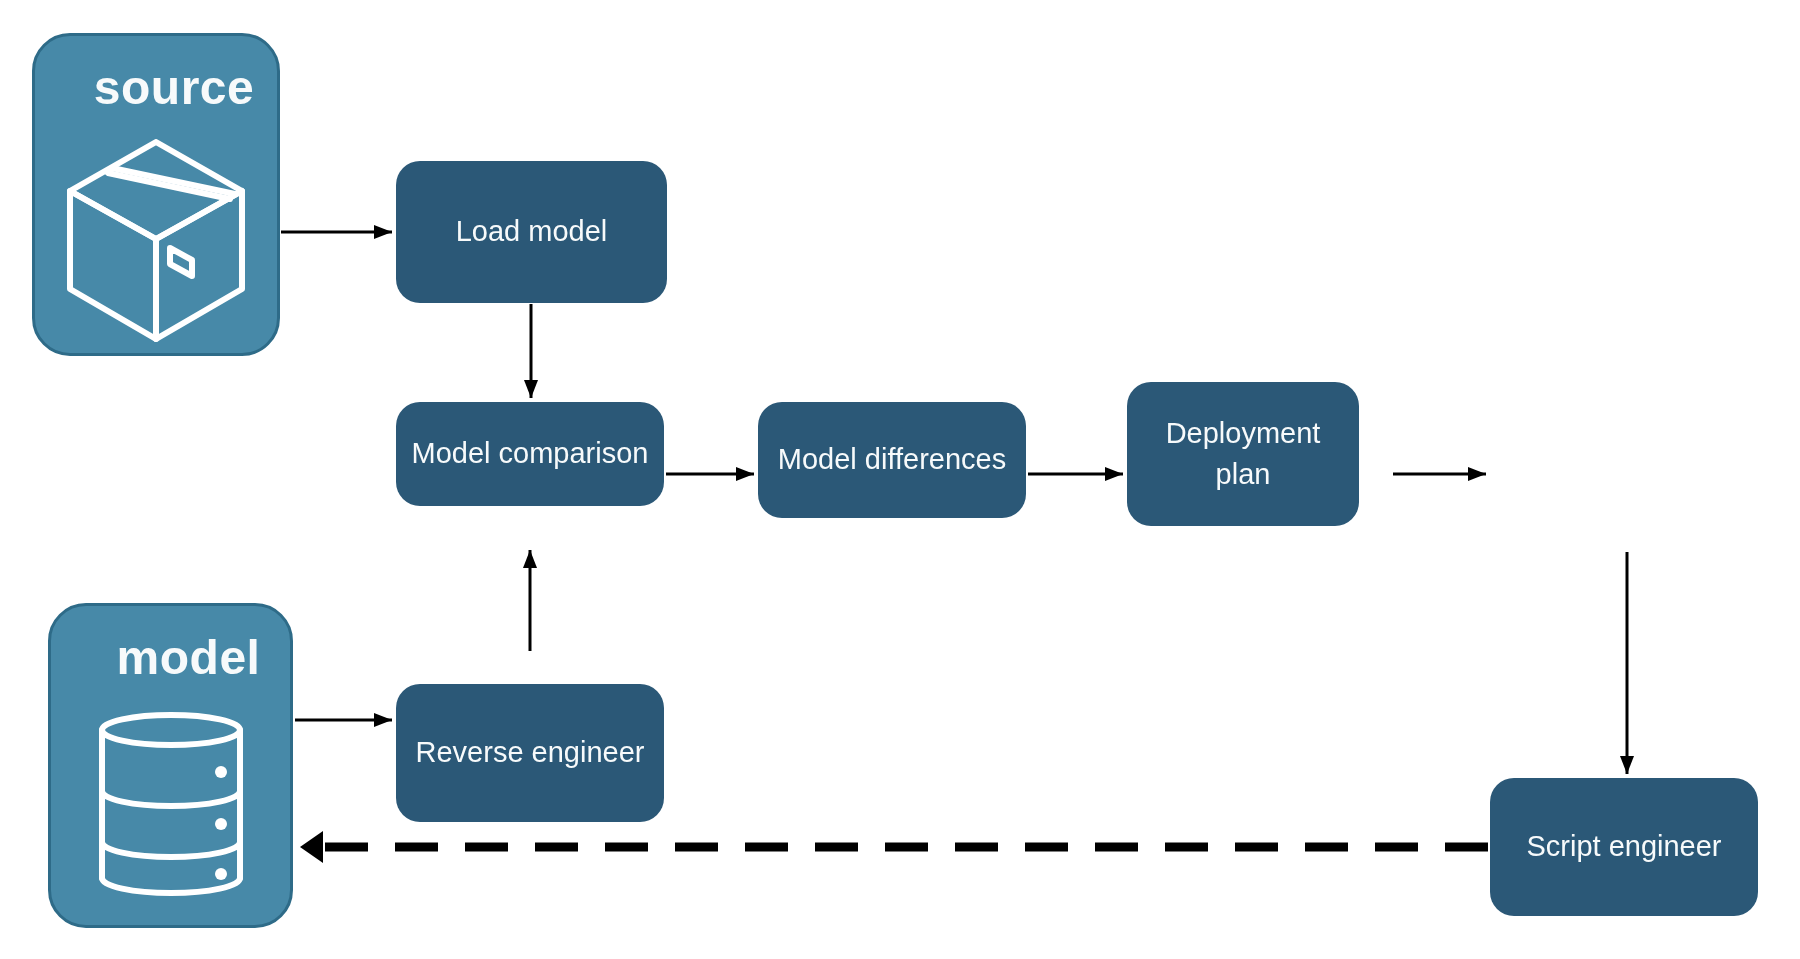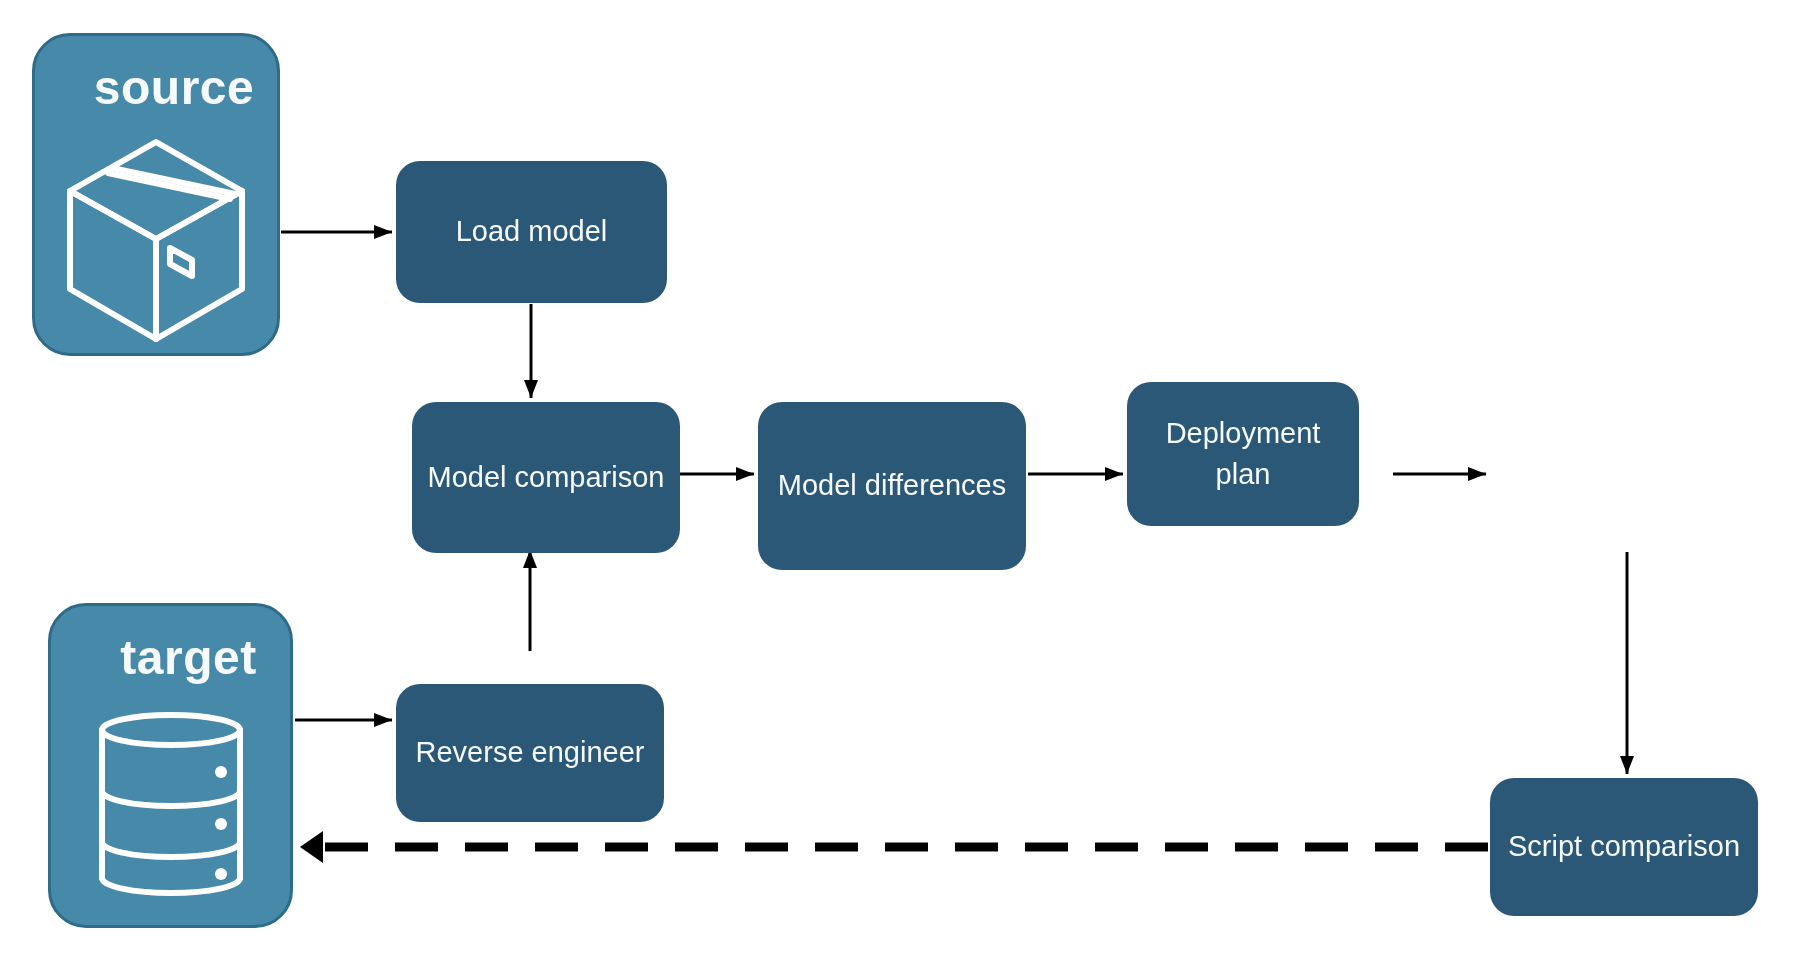--- a/index.html
+++ b/index.html
@@ -43,22 +43,22 @@
     position:absolute;
     background:var(--node-fill);
     border-radius:24px;
     display:flex;align-items:center;justify-content:center;
     text-align:center;
     color:var(--label-color);
     font-size:29px;line-height:1.42;
     padding:0 15px;
   }
   #node-load-model{left:396px;top:161px;width:271px;height:142px;}
-  #node-model-comparison{left:396px;top:402px;width:268px;height:151px;margin-left:16px;}
-  #node-model-differences{left:758px;top:402px;width:268px;height:168px;}
+  #node-model-comparison{left:396px;top:402px;width:268px;height:104px;}
+  #node-model-differences{left:758px;top:402px;width:268px;height:116px;}
   #node-deployment-plan{left:1127px;top:382px;width:232px;height:144px;justify-content:center;}
   #node-script-generation{left:1490px;top:404px;width:266px;height:146px;}
   #node-reverse-engineer{left:396px;top:652px;width:268px;height:138px;margin-top:32px;}
   #node-script-execution{left:1490px;top:778px;width:268px;height:138px;}
   
   .edges{position:absolute;left:0;top:0;width:1800px;height:959px;pointer-events:none;}
   .edge{stroke:var(--arrow-color);stroke-width:3;fill:none;}
   .edge-dashed{stroke:var(--arrow-color);stroke-width:9;fill:none;stroke-dasharray:43 27;}
   
   .icon-stroke{stroke:#FFFFFF;fill:none;stroke-width:6;stroke-linejoin:round;stroke-linecap:round;}
@@ -95,21 +95,21 @@
       <path class="icon-stroke" d="M86,0 L172,49 L86,97 L0,49 Z"></path>
       <path class="icon-stroke" d="M0,49 L86,97 L86,197 L0,147 Z"></path>
       <path class="icon-stroke" d="M86,97 L172,49 L172,147 L86,197 Z"></path>
       <path class="icon-stroke" stroke-width="5" d="M42,26 L165,52"></path>
       <path class="icon-stroke" stroke-width="5" d="M38,31 L160,57"></path>
       <path class="icon-stroke" stroke-width="5" d="M100,106 L122,118 L122,134 L100,122 Z"></path>
     </svg>
   </div>
 
   <div class="container-box" id="target-container">
-    <div class="container-label">target</div>
+    <div class="container-label">model</div>
     <svg class="container-icon" width="150" height="190" viewBox="-2 -2 150 190" xmlns="http://www.w3.org/2000/svg">
       <ellipse class="icon-stroke" cx="73" cy="19" rx="69" ry="15"></ellipse>
       <path class="icon-stroke" d="M4,19 L4,167"></path>
       <path class="icon-stroke" d="M142,19 L142,167"></path>
       <path class="icon-stroke" d="M4,167 A69,15 0 0 0 142,167"></path>
       <path class="icon-stroke" d="M4,80 A69,15 0 0 0 142,80"></path>
       <path class="icon-stroke" d="M4,131 A69,15 0 0 0 142,131"></path>
       <circle class="icon-fill" cx="123" cy="61" r="6"></circle>
       <circle class="icon-fill" cx="123" cy="113" r="6"></circle>
       <circle class="icon-fill" cx="123" cy="163" r="6"></circle>
@@ -125,16 +125,16 @@
   <div class="node" id="node-model-differences">
     <span>Model differences</span>
   </div>
   <div class="node" id="node-deployment-plan">
     <span>Deployment plan</span>
   </div>
   <div class="node" id="node-reverse-engineer">
     <span>Reverse engineer</span>
   </div>
   <div class="node" id="node-script-execution">
-    <span>Script comparison</span>
+    <span>Script engineer</span>
   </div>
 
 </div>
 
 </body></html>

